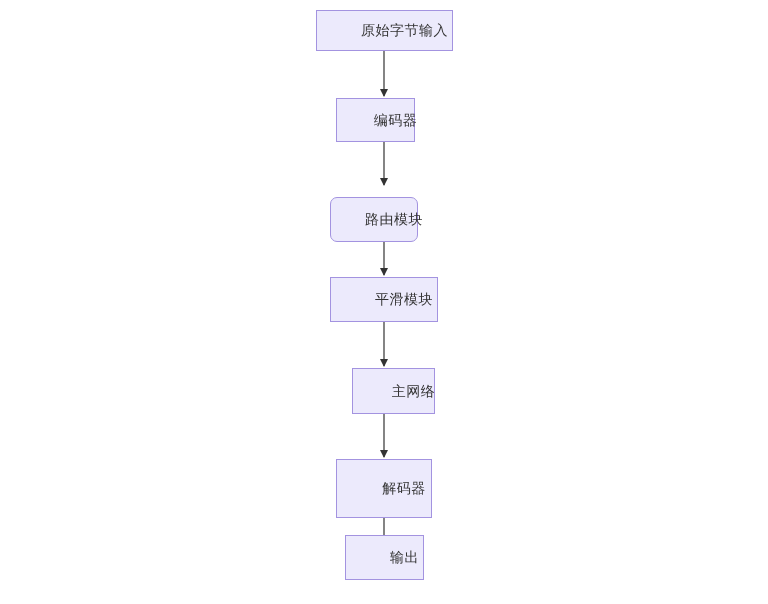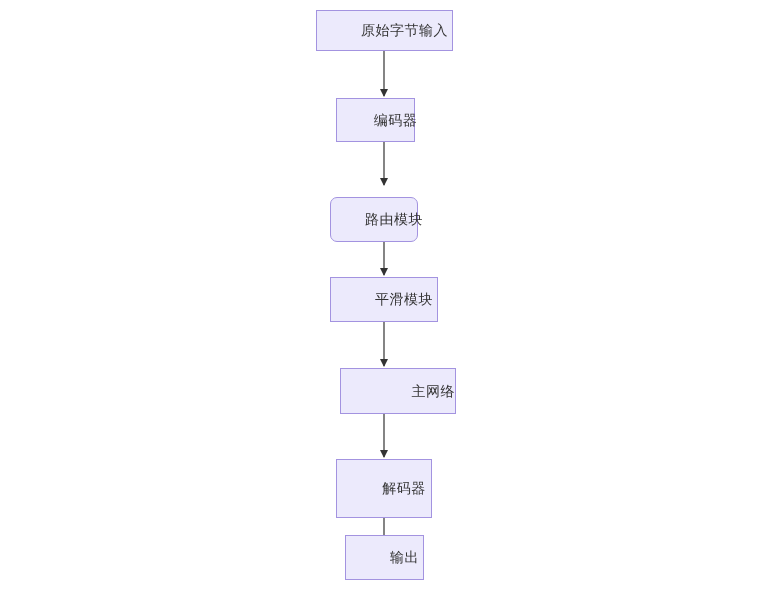--- a/index.html
+++ b/index.html
@@ -43,21 +43,21 @@
     line-height: 1.2;
     letter-spacing: 0.5px;
     white-space: nowrap;
     text-align: center;
   }
   
   #node-0 { left: 316px; top: 10px;  width: 137px; height: 41px; }
   #node-1 { left: 336px; top: 98px;  width: 79px;  height: 44px; }
   #node-2 { left: 330px; top: 197px; width: 88px; height: 45px; border-radius: 7px; }
   #node-3 { left: 330px; top: 277px; width: 108px; height: 45px; }
-  #node-4 { left: 340px; top: 368px; width: 116px;  height: 46px; justify-content: flex-end; }
+  #node-4 { left: 352px; top: 368px; width: 83px;  height: 46px; }
   #node-5 { left: 336px; top: 459px; width: 96px;  height: 59px; }
   #node-6 { left: 345px; top: 535px; width: 79px;  height: 45px; }
 </style>
 </head>
 <body>
 
 <div id="canvas">
 
   <svg class="edge-layer" viewBox="0 0 768 604" width="768" height="604" aria-hidden="true">
     <defs>

